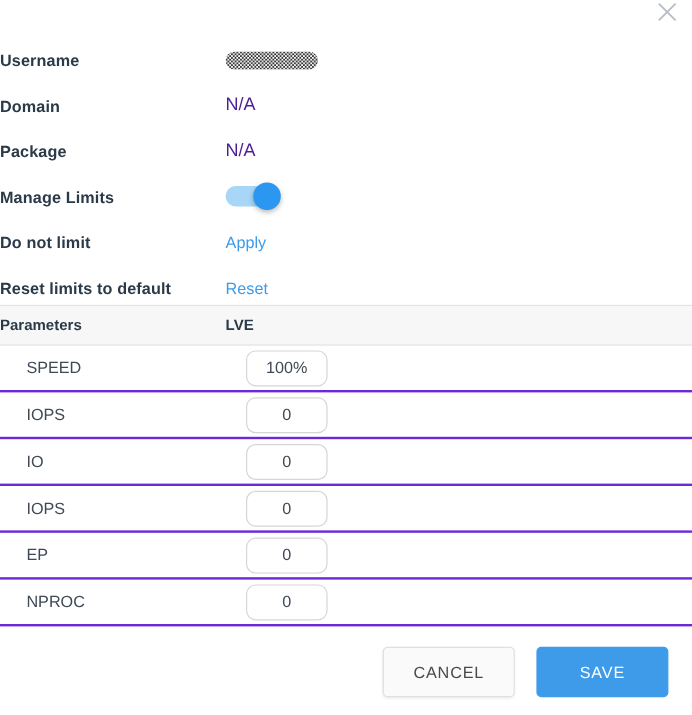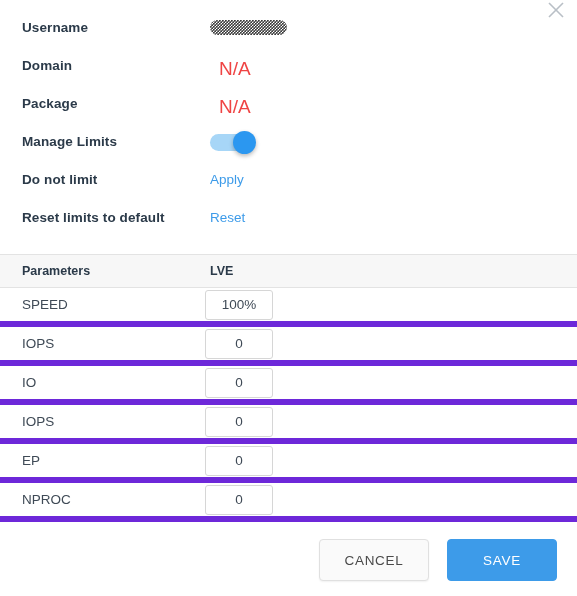--- a/index.html
+++ b/index.html
@@ -41,36 +41,34 @@
     padding: 0;
   }
   .close-btn svg { display: block; }
 
   
   .info-list {
     padding-top: 20px;
   }
   .info-row {
     display: flex;
-    align-items: flex-start;
+    align-items: flex-end;
     height: 38px;
-    padding-left: 22px;
     box-sizing: border-box;
   }
   .info-label {
     width: 188px;
     font-weight: bold;
     color: #2b3a49;
     font-size: 13.5px;
     letter-spacing: 0.1px;
   }
   .info-value {
-    color: #ef4444;
-    font-size: 19px;
-    margin-left: 9px;
+    color: #4c1d95;
+    font-size: 15px;
   }
   .info-link {
     color: #3d9be9;
     font-size: 13.5px;
     text-decoration: none;
     cursor: pointer;
   }
 
   
   .redacted {
@@ -111,53 +109,52 @@
   .params-table {
     margin-top: 6px;
     border-top: 1px solid #e3e3e3;
   }
   .params-head {
     display: flex;
     align-items: center;
     height: 33px;
     background: #f7f7f7;
     border-bottom: 1px solid #e3e3e3;
-    padding-left: 22px;
     box-sizing: border-box;
   }
   .params-head .col-param {
     width: 188px;
     font-weight: bold;
     font-size: 12.5px;
     color: #2b3a49;
   }
   .params-head .col-lve {
     font-weight: bold;
     font-size: 12.5px;
     color: #2b3a49;
   }
 
   .param-row {
     display: flex;
     align-items: center;
     height: 39px;
-    border-bottom: 6px solid #6d28d9;
+    border-bottom: 2px solid #6d28d9;
     padding-left: 22px;
     box-sizing: border-box;
   }
   .param-name {
     width: 183px;
     font-size: 13.5px;
     color: #3f4a56;
   }
   .param-input {
     width: 68px;
     height: 30px;
     border: 1px solid #d6d6d6;
-    border-radius: 3px;
+    border-radius: 8px;
     background: #ffffff;
     text-align: center;
     font-family: "Liberation Sans", sans-serif;
     font-size: 13.5px;
     color: #3f4a56;
     box-sizing: border-box;
     padding: 0;
     outline: none;
   }
 

